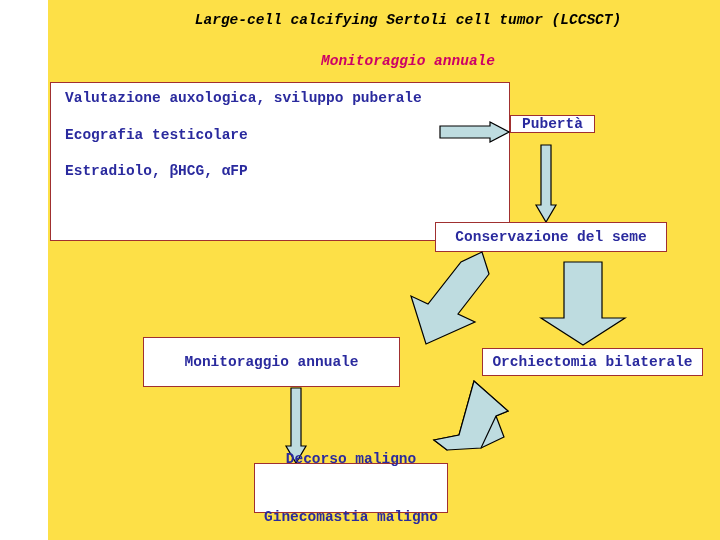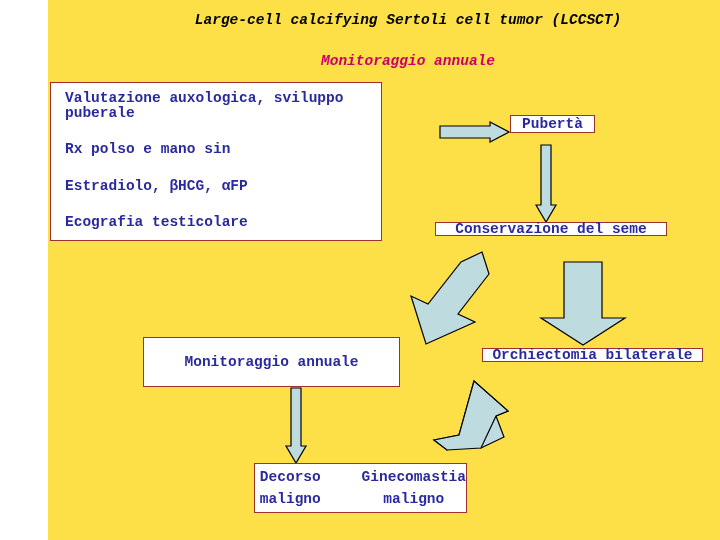--- a/index.html
+++ b/index.html
@@ -74,79 +74,78 @@
   }
 </style>
 </head>
 <body>
 
 <div id="canvas">
 
   <div class="title">Large-cell calcifying Sertoli cell tumor (LCCSCT)</div>
   <div class="subtitle">Monitoraggio annuale</div>
 
-  <div class="node listbox" style="left:2px; top:82px; width:332px; height:159px;">
+  <div class="node listbox" style="left:2px; top:82px; width:460px; height:159px;">
     <div class="line">Valutazione auxologica, sviluppo puberale</div>
-    <div class="line">Rx polso e mano sin</div>
+    <div class="line">Ecografia testicolare</div>
     <div class="line">Estradiolo, βHCG, αFP</div>
-    <div class="line">Ecografia testicolare</div>
   </div>
 
   <div class="arrow" style="left:392px; top:122px; width:70px; height:22px;">
     <svg width="70" height="22" viewBox="0 0 70 22">
       <polygon points="0,4 50,4 50,0 69,10 50,20 50,16 0,16" fill="#bedce0" stroke="#000000" stroke-width="1.2"></polygon>
     </svg>
   </div>
 
   <div class="node center" style="left:462px; top:115px; width:85px; height:18px;">
     <span>Pubertà</span>
   </div>
 
   <div class="arrow" style="left:487px; top:145px; width:22px; height:78px;">
     <svg width="22" height="78" viewBox="0 0 22 78">
       <polygon points="6,0 16,0 16,60 21,60 11,77 1,60 6,60" fill="#bedce0" stroke="#000000" stroke-width="1.2"></polygon>
     </svg>
   </div>
 
-  <div class="node center" style="left:387px; top:222px; width:232px; height:14px;">
+  <div class="node center" style="left:387px; top:222px; width:232px; height:30px;">
     <span>Conservazione del seme</span>
   </div>
 
   <div class="arrow" style="left:492px; top:262px; width:86px; height:84px;">
     <svg width="86" height="84" viewBox="0 0 86 84">
       <polygon points="24,0 62,0 62,56 85,56 43,83 1,56 24,56" fill="#bedce0" stroke="#000000" stroke-width="1.2"></polygon>
     </svg>
   </div>
 
   <div class="arrow" style="left:330px; top:252px; width:112px; height:95px;">
     <svg width="112" height="95" viewBox="0 0 112 95">
       <polygon points="104,0 111,22 80,62 97,70 48,92 33,44 50,52 83,10" fill="#bedce0" stroke="#000000" stroke-width="1.2"></polygon>
     </svg>
   </div>
 
   <div class="node center" style="left:95px; top:337px; width:257px; height:50px; flex-direction:column;">
     <span>Monitoraggio annuale</span>
   </div>
 
-  <div class="node center" style="left:434px; top:348px; width:221px; height:14px;">
+  <div class="node center" style="left:434px; top:348px; width:221px; height:28px;">
     <span>Orchiectomia bilaterale</span>
   </div>
 
   <div class="arrow" style="left:237px; top:388px; width:22px; height:76px;">
     <svg width="22" height="76" viewBox="0 0 22 76">
       <polygon points="6,0 16,0 16,58 21,58 11,75 1,58 6,58" fill="#bedce0" stroke="#000000" stroke-width="1.2"></polygon>
     </svg>
   </div>
 
   <div class="arrow" style="left:385px; top:378px; width:80px; height:82px;">
     <svg width="80" height="82" viewBox="0 0 80 82">
       <polygon points="41,3 75,33 63,38 71,59 48,70 39,50 26,57" fill="#bedce0" stroke="#000000" stroke-width="1.2"></polygon>
       <polygon points="26,57 39,50 14,72 1,62" fill="#bedce0" stroke="#000000" stroke-width="1.2"></polygon>
       <polygon points="41,3 26,57 1,62 14,72 48,70 63,38 75,33" fill="#bedce0" stroke="#000000" stroke-width="1.2"></polygon>
     </svg>
   </div>
 
-  <div class="node center" style="left:206px; top:463px; width:213px; height:50px; flex-direction:row;gap:36px;">
+  <div class="node center" style="left:206px; top:463px; width:194px; height:50px; flex-direction:column;gap:36px;">
     <span>Decorso maligno</span>
     <span>Ginecomastia maligno</span>
   </div>
 
 </div>
 
 </body></html>

